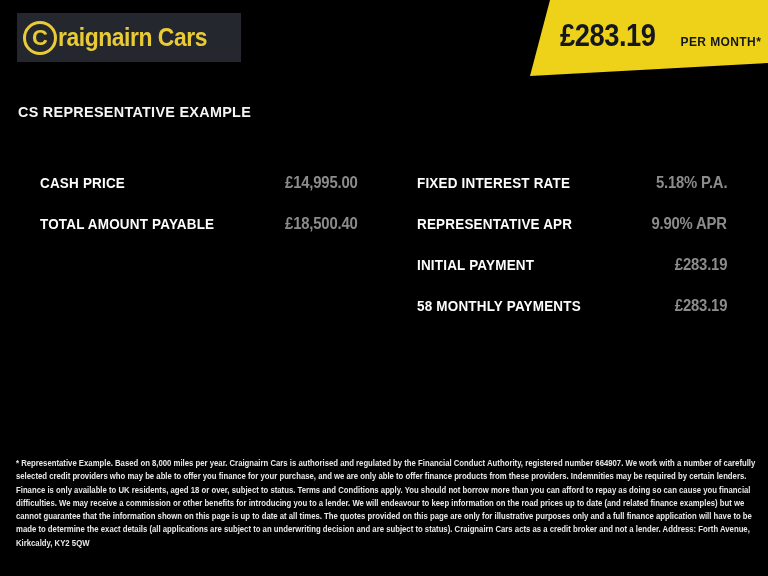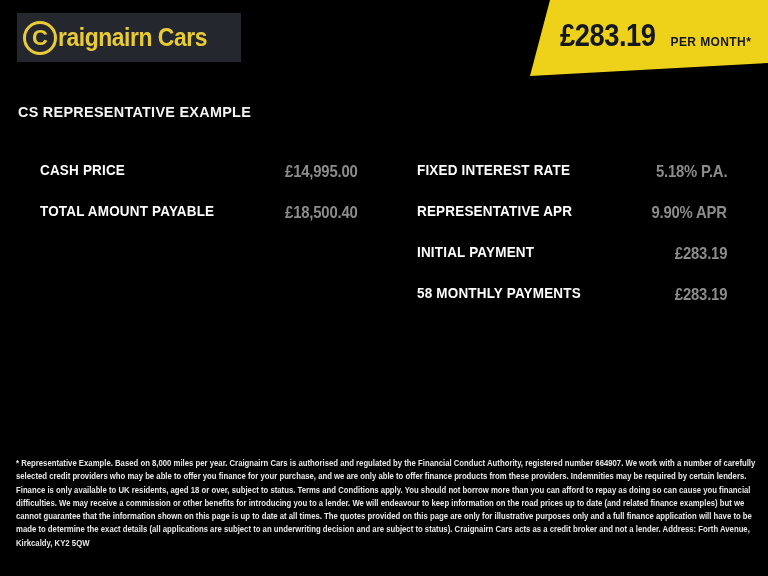--- a/index.html
+++ b/index.html
@@ -33,37 +33,37 @@
   .price-row {
     position:absolute; left:32px; top:20px; display:flex; align-items:baseline;
   }
   .price-amount {
     color:#15171e; font-weight:700; font-size:31px; line-height:1;
     display:inline-block; transform:scaleX(0.88); transform-origin:left bottom;
     letter-spacing:-0.5px; white-space:nowrap;
   }
   .price-period {
     color:#15171e; font-weight:700; font-size:12px; letter-spacing:0.4px;
-    margin-left:2px; white-space:nowrap;
+    margin-left:12px; white-space:nowrap;
   }
 
   
   .page-heading {
     position:absolute; left:18px; top:103px;
     color:#f5f5f5; font-weight:700; font-size:15px; letter-spacing:0.3px;
     display:inline-block; transform:scaleX(0.96); transform-origin:left top;
     white-space:nowrap;
   }
 
   
   .fin-col { position:absolute; top:162px; }
   .fin-col.left  { left:40px;  width:318px; }
   .fin-col.right { left:417px; width:310px;text-decoration:underline; }
   .fin-row {
-    height:41px; display:flex; justify-content:space-between; align-items:flex-start;
+    height:41px; display:flex; justify-content:space-between; align-items:center;
   }
   .fin-label {
     color:#fdfdfd; font-weight:700; font-size:14.5px; letter-spacing:0.2px;
     display:inline-block; transform:scaleX(0.93); transform-origin:left center;
     white-space:nowrap;
   }
   .fin-value {
     color:#8c8c8c; font-weight:700; font-size:16.5px; letter-spacing:-0.2px;
     display:inline-block; transform:scaleX(0.9); transform-origin:right center;
     white-space:nowrap;

